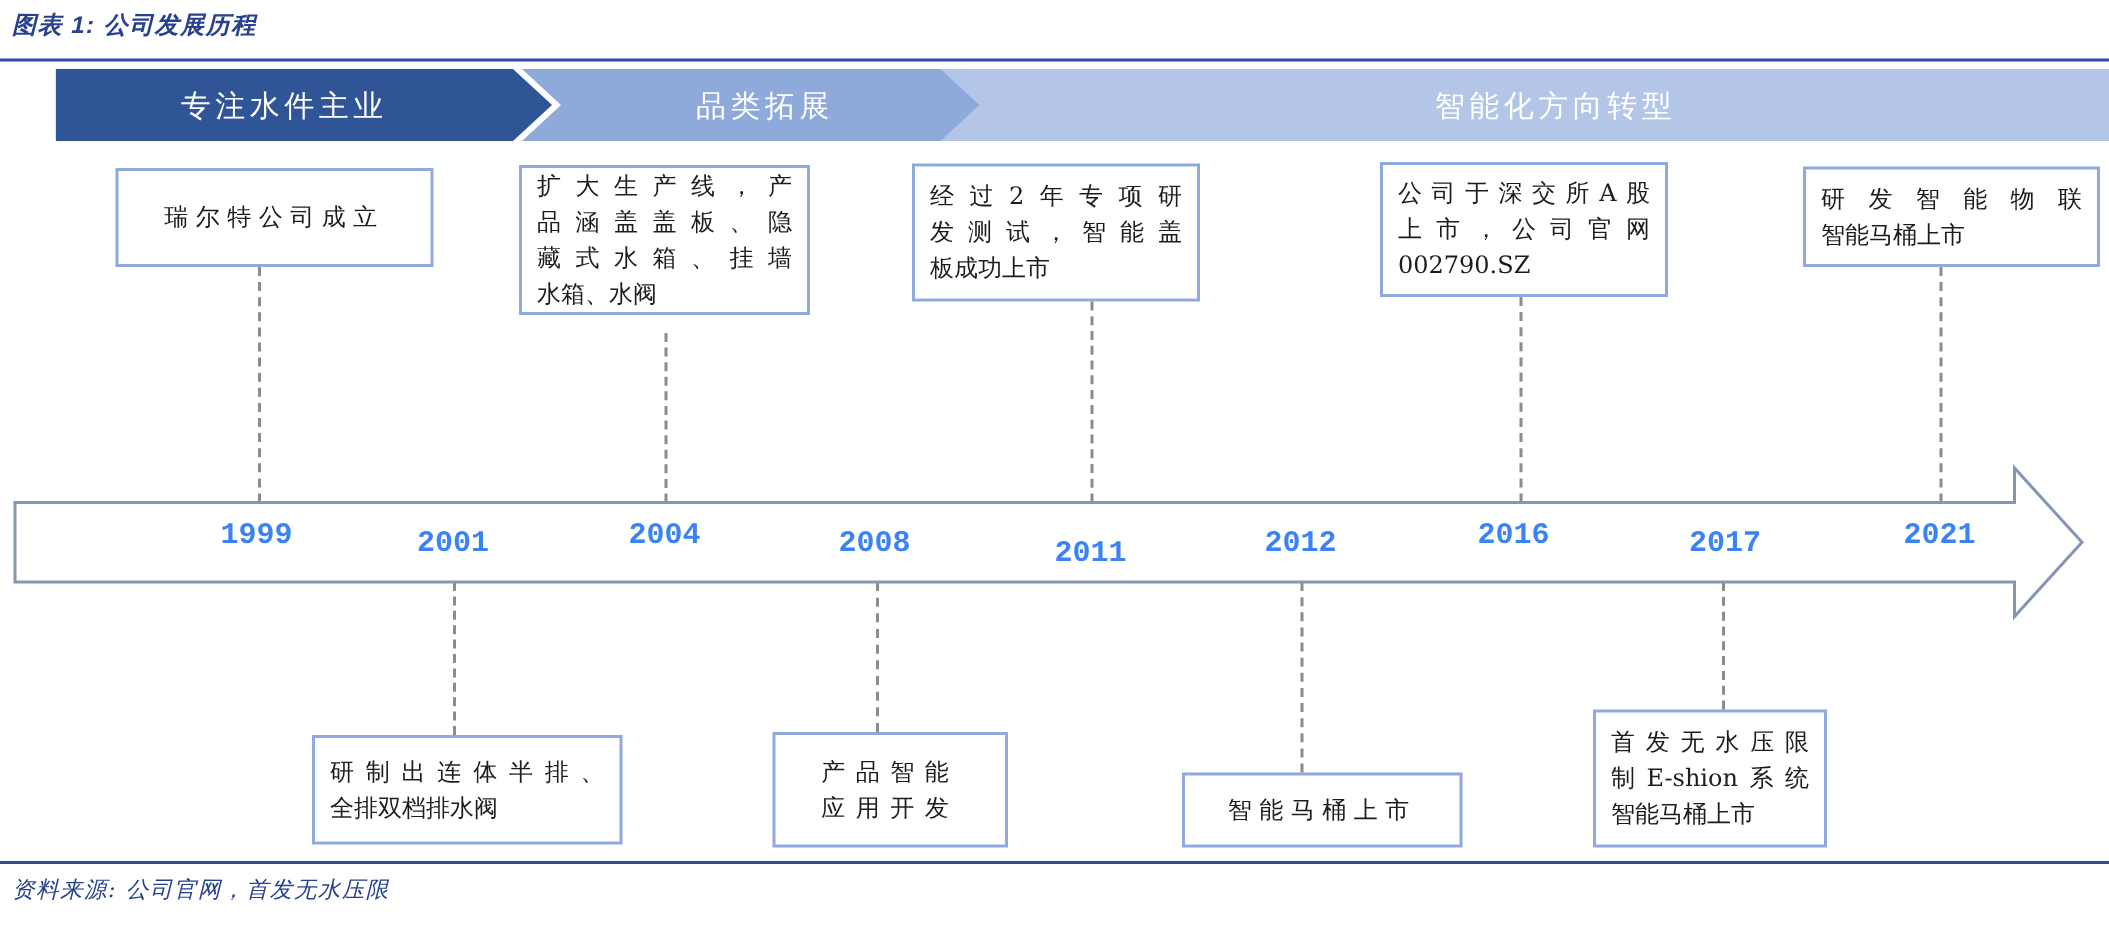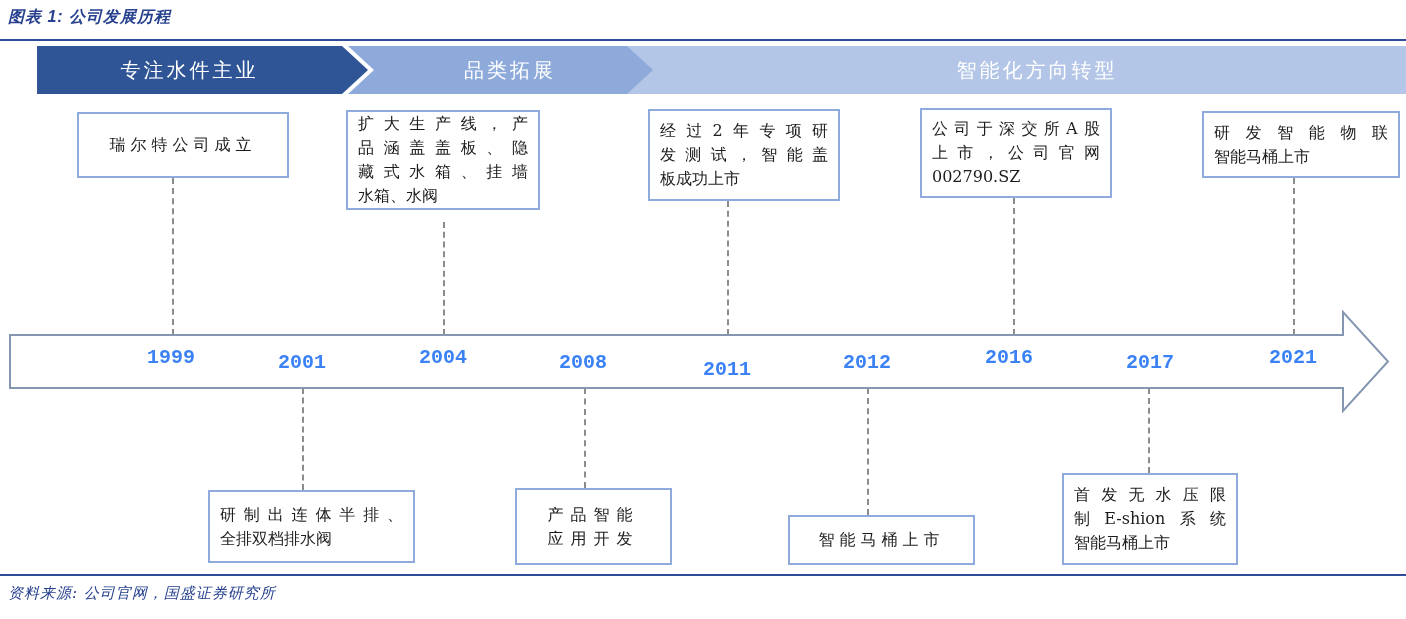--- a/index.html
+++ b/index.html
@@ -87,21 +87,21 @@
     <div class="box-text center">瑞尔特公司成立</div>
   </div>
   <div class="box" style="left:346px;top:110px;width:194px;height:100px;">
     <div class="box-text" data-multiline="">
         <div>扩大生产线，产</div>
         <div>品涵盖盖板、隐</div>
         <div>藏式水箱、挂墙</div>
         <div>水箱、水阀</div>
       </div>
   </div>
-  <div class="box" style="left:648px;top:109px;width:192px;height:92px;">
+  <div class="box" style="left:608px;top:109px;width:192px;height:92px;">
     <div class="box-text" data-multiline="">
         <div>经过2年专项研</div>
         <div>发测试，智能盖</div>
         <div>板成功上市</div>
       </div>
   </div>
   <div class="box" style="left:920px;top:108px;width:192px;height:90px;">
     <div class="box-text" data-multiline="">
         <div>公司于深交所A股</div>
         <div>上市，公司官网</div>
@@ -121,21 +121,21 @@
         <div>全排双档排水阀</div>
       </div>
   </div>
   <div class="box" style="left:515px;top:488px;width:157px;height:77px;">
     <div class="box-text center-spread">产品智能
 应用开发</div>
   </div>
   <div class="box" style="left:788px;top:515px;width:187px;height:50px;">
     <div class="box-text center">智能马桶上市</div>
   </div>
-  <div class="box" style="left:1062px;top:473px;width:176px;height:92px;">
+  <div class="box" style="left:1062px;top:473px;width:156px;height:92px;">
     <div class="box-text" data-multiline="">
         <div>首发无水压限</div>
         <div>制E-shion系统</div>
         <div>智能马桶上市</div>
       </div>
   </div>
 
   <div class="connector" style="left:172px;top:178px;height:157px;"></div>
   <div class="connector" style="left:443px;top:222px;height:113px;"></div>
   <div class="connector" style="left:727px;top:201px;height:134px;"></div>
@@ -155,15 +155,15 @@
   <div class="year" style="left:257px;top:351px;">2001</div>
   <div class="year" style="left:398px;top:346px;">2004</div>
   <div class="year" style="left:538px;top:351px;">2008</div>
   <div class="year" style="left:682px;top:358px;">2011</div>
   <div class="year" style="left:822px;top:351px;">2012</div>
   <div class="year" style="left:964px;top:346px;">2016</div>
   <div class="year" style="left:1105px;top:351px;">2017</div>
   <div class="year" style="left:1248px;top:346px;">2021</div>
 
   <div class="rule rule-bottom"></div>
-  <div class="fig-source">资料来源: 公司官网，国盛证券研究所</div>
+  <div class="fig-source">资料来源: 公司官网，首发无水压限</div>
 
 </div>
 
 </body></html>

